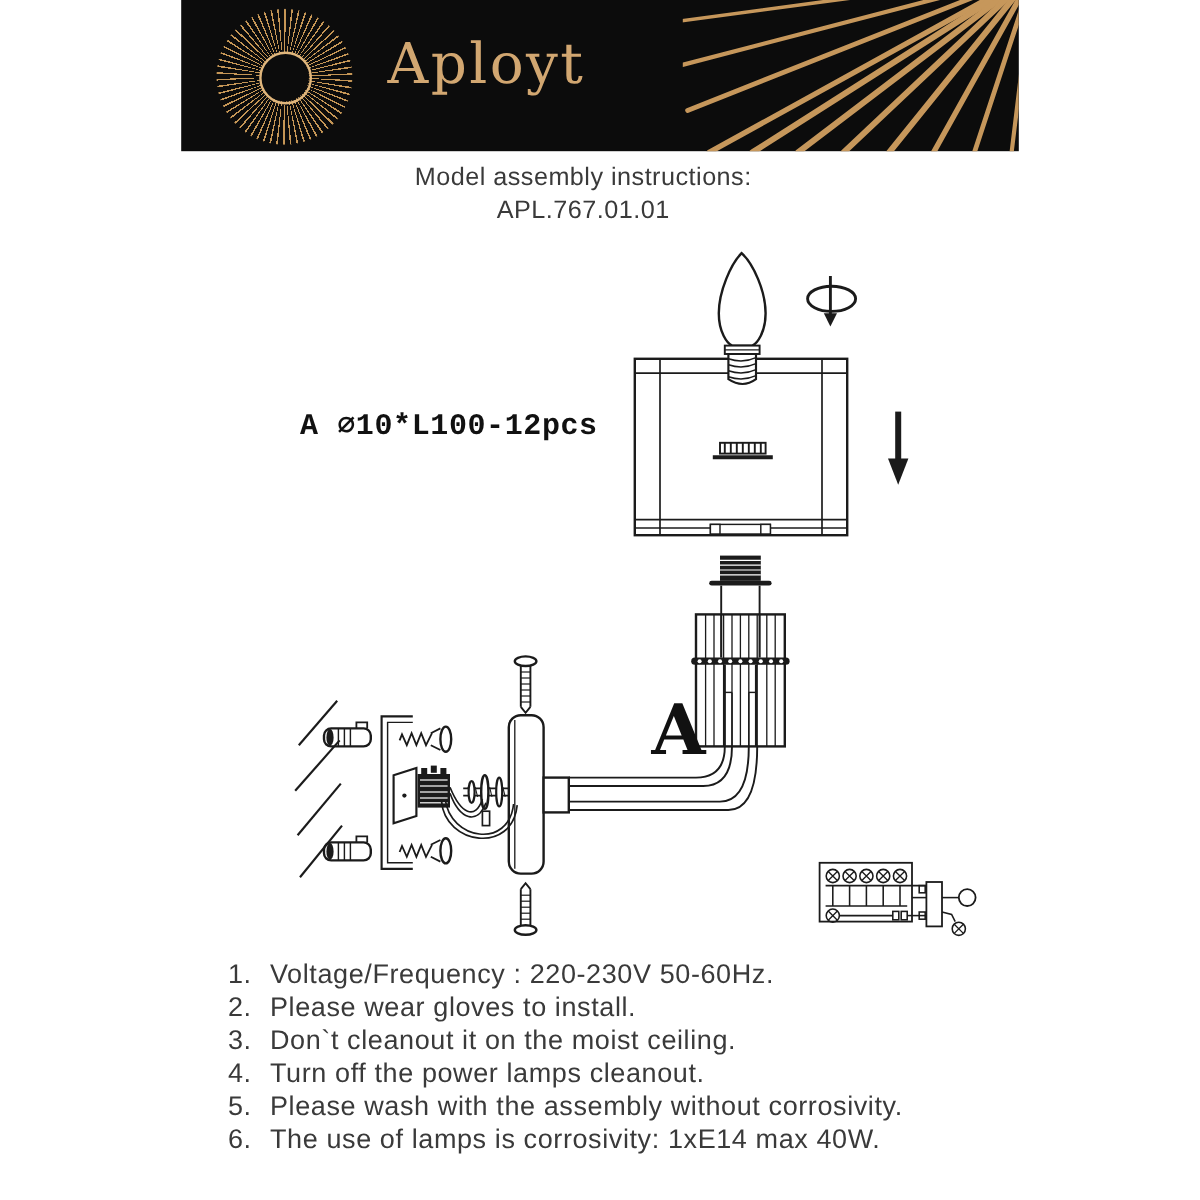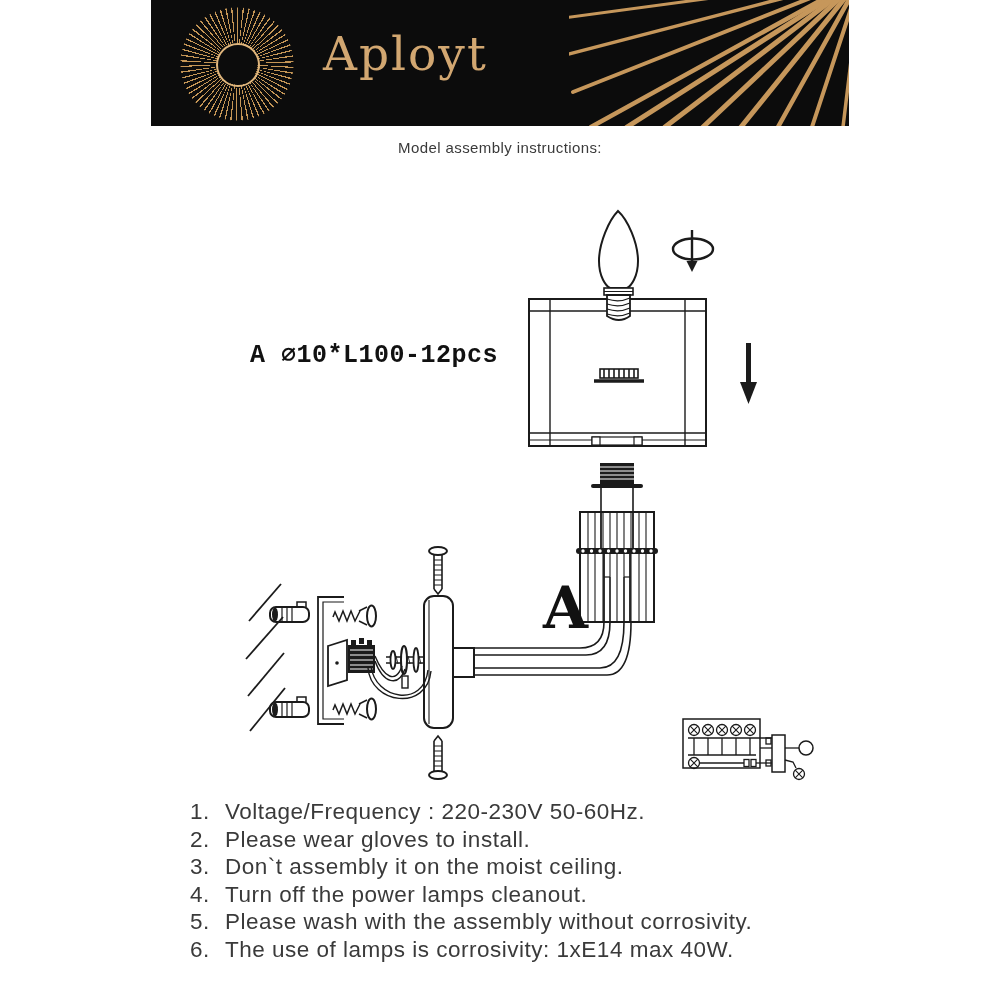--- a/index.html
+++ b/index.html
@@ -11,22 +11,22 @@
   .sunburst .rays{position:absolute;inset:0;border-radius:50%;
       background:repeating-conic-gradient(#c59656 0 1.4deg,transparent 1.4deg 5.8deg);
       -webkit-mask:radial-gradient(circle,transparent 0 20px,#000 21px 56px,transparent 57px);
       mask:radial-gradient(circle,transparent 0 20px,#000 21px 56px,transparent 57px);}
   .sunburst .ring{position:absolute;left:50%;top:50%;width:40px;height:40px;margin:-21px 0 0 -21px;
       border-radius:50%;border:2.5px solid #e0b67c;}
   .brand{position:absolute;left:172px;top:26px;font-family:"DejaVu Serif",serif;font-weight:400;
       font-size:47px;letter-spacing:2px;color:#d2a771;}
   .fan{position:absolute;right:0;top:0;}
   
-  .titles{position:absolute;left:150px;top:134px;width:700px;text-align:center;
-      font-size:15px;line-height:28px;letter-spacing:.4px;color:#3a3a3a;}
+  .titles{position:absolute;left:136px;top:134px;width:700px;text-align:center;
+      font-size:21px;line-height:28px;letter-spacing:.4px;color:#3a3a3a;}
   
   .diagram{position:absolute;left:150px;top:195px;}
   
   .inst{position:absolute;left:190px;top:798px;width:680px;font-size:22.5px;
       letter-spacing:.5px;color:#3a3a3a;}
   .inst .row{display:flex;line-height:27.6px;}
   .inst .num{flex:none;width:28px;}
   .inst .txt{margin-left:7px;white-space:nowrap;}
 </style>
 </head>
@@ -52,20 +52,21 @@
         <line x1="292" y1="-22" x2="172" y2="127" stroke-width="5"></line>
         <line x1="292" y1="-22" x2="209" y2="127" stroke-width="4.5"></line>
         <line x1="292" y1="-22" x2="243" y2="127" stroke-width="4"></line>
         <line x1="292" y1="-22" x2="274" y2="127" stroke-width="3.5"></line>
       </g>
     </svg>
   </header>
 
   <div class="titles">
     <div>Model assembly instructions:</div>
+    <div>APL.767.01.01</div>
   </div>
 
   <svg class="diagram" width="700" height="600" viewBox="150 195 700 600">
     <g stroke="#1b1b1b" fill="none" stroke-width="1.6">
 
       <g>
         <rect x="529" y="299" width="177" height="147" stroke-width="2"></rect>
         <line x1="550" y1="299" x2="550" y2="446" stroke-width="1.4"></line>
         <line x1="685" y1="299" x2="685" y2="446" stroke-width="1.4"></line>
         <line x1="529" y1="311" x2="706" y2="311" stroke-width="1.4"></line>
@@ -310,21 +311,21 @@
     <div class="row">
       <span class="num">1.</span>
       <span class="txt">Voltage/Frequency : 220-230V 50-60Hz.</span>
     </div>
     <div class="row">
       <span class="num">2.</span>
       <span class="txt">Please wear gloves to install.</span>
     </div>
     <div class="row">
       <span class="num">3.</span>
-      <span class="txt">Don`t assembly it on the moist ceiling.</span>
+      <span class="txt">Don`t cleanout it on the moist ceiling.</span>
     </div>
     <div class="row">
       <span class="num">4.</span>
       <span class="txt">Turn off the power lamps cleanout.</span>
     </div>
     <div class="row">
       <span class="num">5.</span>
       <span class="txt">Please wash with the assembly without corrosivity.</span>
     </div>
     <div class="row">

